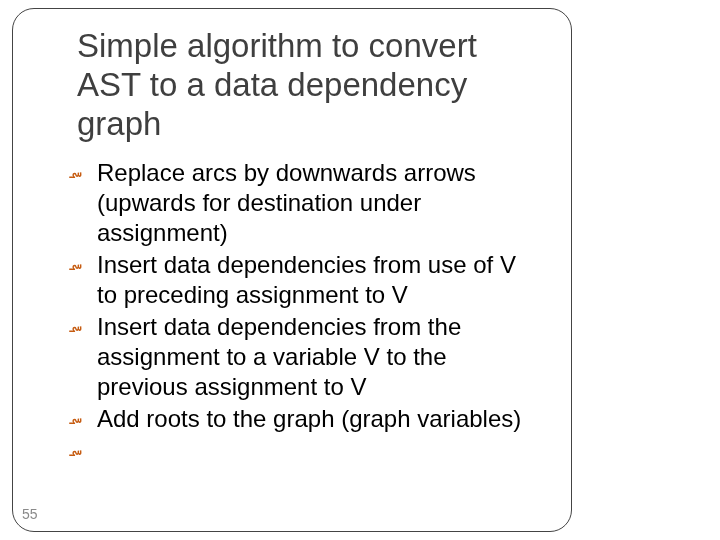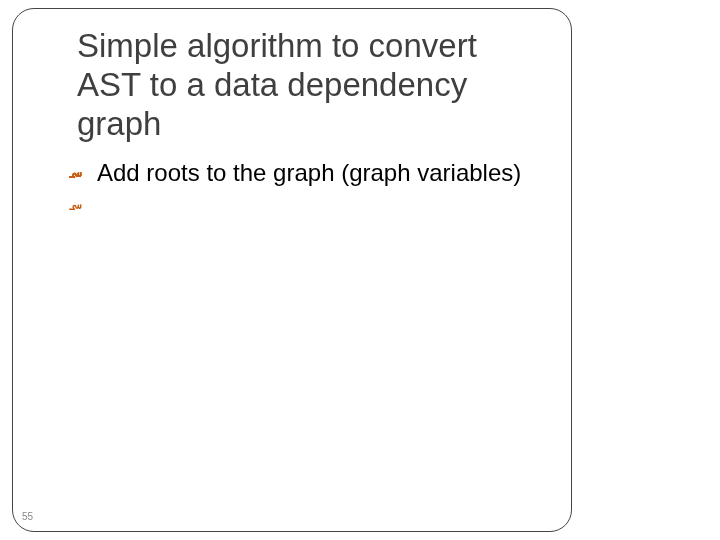--- a/index.html
+++ b/index.html
@@ -53,42 +53,45 @@
     top: 0;
     font-family: "Segoe Script", "Comic Sans MS", cursive;
     font-size: 22px;
     color: #c65c12;
     line-height: 1.2;
   }
   .pagenum {
     position: absolute;
     left: 22px;
     bottom: 18px;
-    font-size: 10px;
+    font-size: 14px;
     color: #8a8a8a;
   }
 </style>
 </head>
 <body>
 
 <div class="slide">
   <div class="frame">
     <h1 class="title">Simple algorithm to convert AST to a data dependency graph</h1>
     <div class="body">
 
       <div class="item">
         <span class="bullet">؄</span>
+        <span>Replace arcs by downwards arrows (upwards for destination under assignment)</span>
       </div>
 
       <div class="item">
         <span class="bullet">؄</span>
+        <span>Insert data dependencies from use of V to preceding assignment to V</span>
       </div>
 
       <div class="item">
         <span class="bullet">؄</span>
+        <span>Insert data dependencies from the assignment to a variable V to the previous assignment to V</span>
       </div>
 
       <div class="item">
         <span class="bullet">؄</span>
         <span>Add roots to the graph (graph variables)</span>
       </div>
 
       <div class="item">
         <span class="bullet">؄</span>
       </div>

